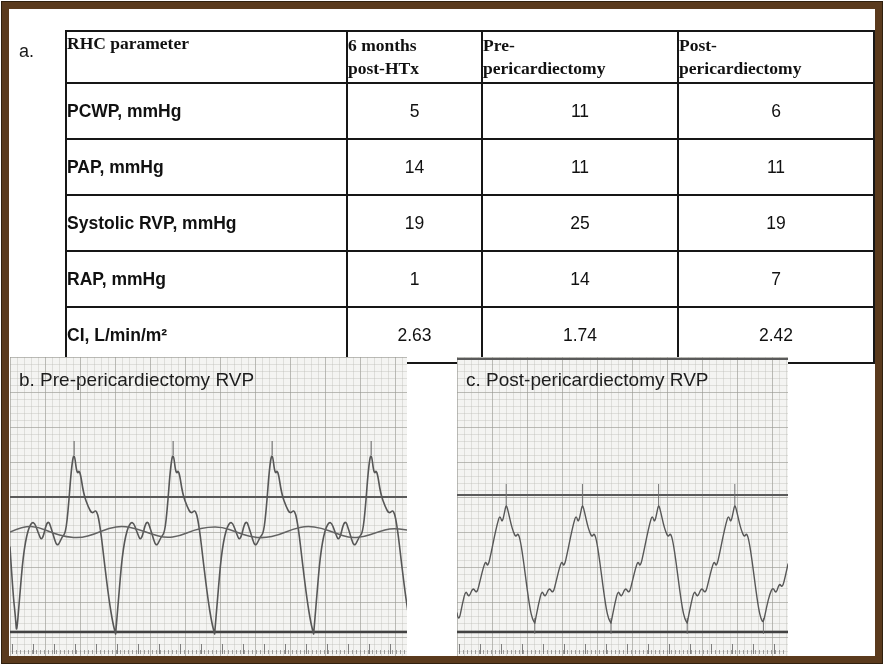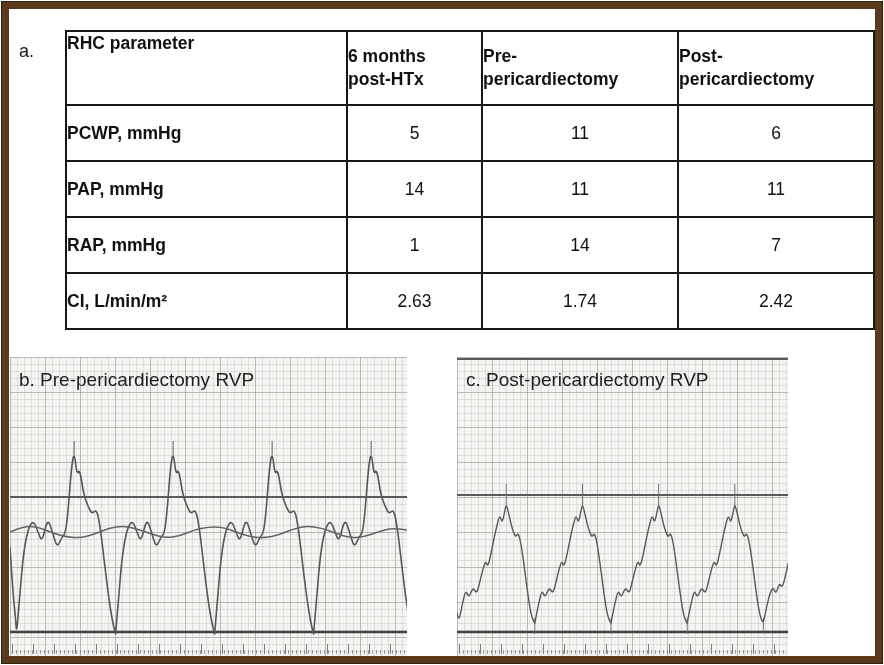--- a/index.html
+++ b/index.html
@@ -14,21 +14,21 @@
   }
   
   .label-a{position:absolute;left:19px;top:41px;font-size:18px;color:#1a1a1a;}
   table.rhc{
     position:absolute;left:65px;top:30px;border-collapse:collapse;table-layout:fixed;
     background:#fff;
   }
   table.rhc th,table.rhc td{border:2px solid #161616;padding:0;}
   table.rhc col.c1{width:281px;} table.rhc col.c2{width:135px;}
   table.rhc col.c3{width:196px;} table.rhc col.c4{width:196px;}
-  thead tr{height:74px;}
+  thead tr{height:52px;font-family:Liberation Serif, serif;}
   tbody tr{height:56px;}
   th{font-weight:bold;font-size:17.5px;text-align:left;vertical-align:middle;
      white-space:pre-line;line-height:1.3;}
   th.param-h{text-align:left;vertical-align:top;padding:9px 0 0 10px;}
   td{font-size:17.5px;text-align:center;font-weight:normal;}
   td.param{text-align:left;padding-left:10px;font-weight:bold;}
   
   .panel{
     position:absolute;top:357px;height:299px;background:#f4f4f2;
     background-image:
@@ -84,20 +84,26 @@
         <td>11</td>
         <td>6</td>
       </tr>
       <tr>
         <td class="param">PAP, mmHg</td>
         <td>14</td>
         <td>11</td>
         <td>11</td>
       </tr>
       <tr>
+        <td class="param">Systolic RVP, mmHg</td>
+        <td>19</td>
+        <td>25</td>
+        <td>19</td>
+      </tr>
+      <tr>
         <td class="param">RAP, mmHg</td>
         <td>1</td>
         <td>14</td>
         <td>7</td>
       </tr>
       <tr>
         <td class="param">CI, L/min/m²</td>
         <td>2.63</td>
         <td>1.74</td>
         <td>2.42</td>

